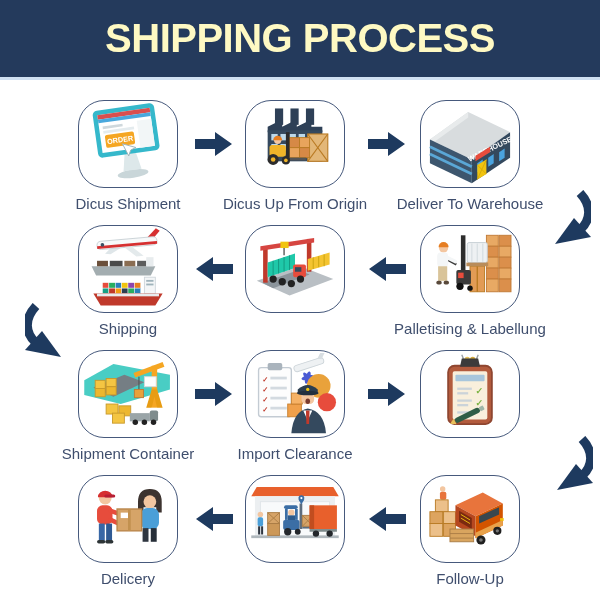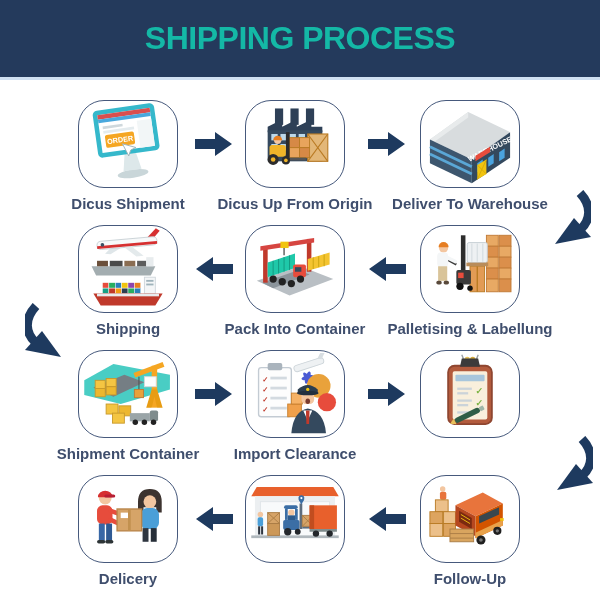--- a/index.html
+++ b/index.html
@@ -1,26 +1,26 @@
 <!DOCTYPE html>
 <html><head>
 <meta charset="utf-8">
 <style>
   * { margin:0; padding:0; box-sizing:border-box; }
   html,body { width:600px; height:600px; }
   body { font-family:"Liberation Sans", sans-serif; background:#ffffff; }
   .canvas { position:relative; width:600px; height:600px; background:#ffffff; overflow:hidden; }
   .header { position:absolute; top:0; left:0; width:600px; height:77px; background:#243a5c;
             display:flex; align-items:center; justify-content:center; }
-  .header h1 { color:#14b8a6; font-size:32px; font-weight:bold; letter-spacing:-0.5px;text-align:right; }
+  .header h1 { color:#fef9c3; font-size:40px; font-weight:bold; letter-spacing:-0.5px;text-align:right; }
   .divider { position:absolute; top:77px; left:0; width:600px; height:3px; background:#cfe0f2; }
   .cell { position:absolute; width:180px; text-align:center; }
   .iconbox { width:100px; height:88px; margin:0 auto; border:1.6px solid #46597c; border-radius:26px;
              background:#ffffff; display:flex; align-items:center; justify-content:center; overflow:hidden; }
-  .label { margin-top:7px; font-size:15px; font-weight:bold; color:#3f4e6d; white-space:nowrap; }
+  .label { margin-top:7px; font-size:15px; font-weight:normal; color:#3f4e6d; white-space:nowrap; }
   .arrow { position:absolute; width:38px; height:26px; }
   .arrow.left svg { transform:scaleX(-1); }
   .curve { position:absolute; width:54px; height:58px; }
   .curve.flip svg { transform:scaleX(-1); }
 </style>
 </head>
 <body>
 
 <div class="canvas">
 
@@ -207,21 +207,20 @@
         <circle cx="46" cy="61" r="4" fill="#222222"></circle>
           <circle cx="56" cy="56" r="4" fill="#222222"></circle>
         <polygon points="64,34 88,27 88,40 64,47" fill="#f4c430"></polygon>
         <g stroke="#c9a20e" stroke-width="1">
           <line x1="70" y1="32" x2="70" y2="45"></line>
             <line x1="76" y1="31" x2="76" y2="43"></line>
             <line x1="82" y1="29" x2="82" y2="42"></line>
         </g>
       </svg>
     </div>
-    <div class="label">Pack Into Container</div>
   </div>
 
   <div class="arrow left" style="left:368px;top:256px">
     <svg viewBox="0 0 38 26" width="38" height="26">
         <polygon points="0,8 20,8 20,1 37,13 20,25 20,18 0,18" fill="#1e3a5f"></polygon>
       </svg>
   </div>
 
   <div class="cell" style="left:380px;top:225px">
     <div class="iconbox">

